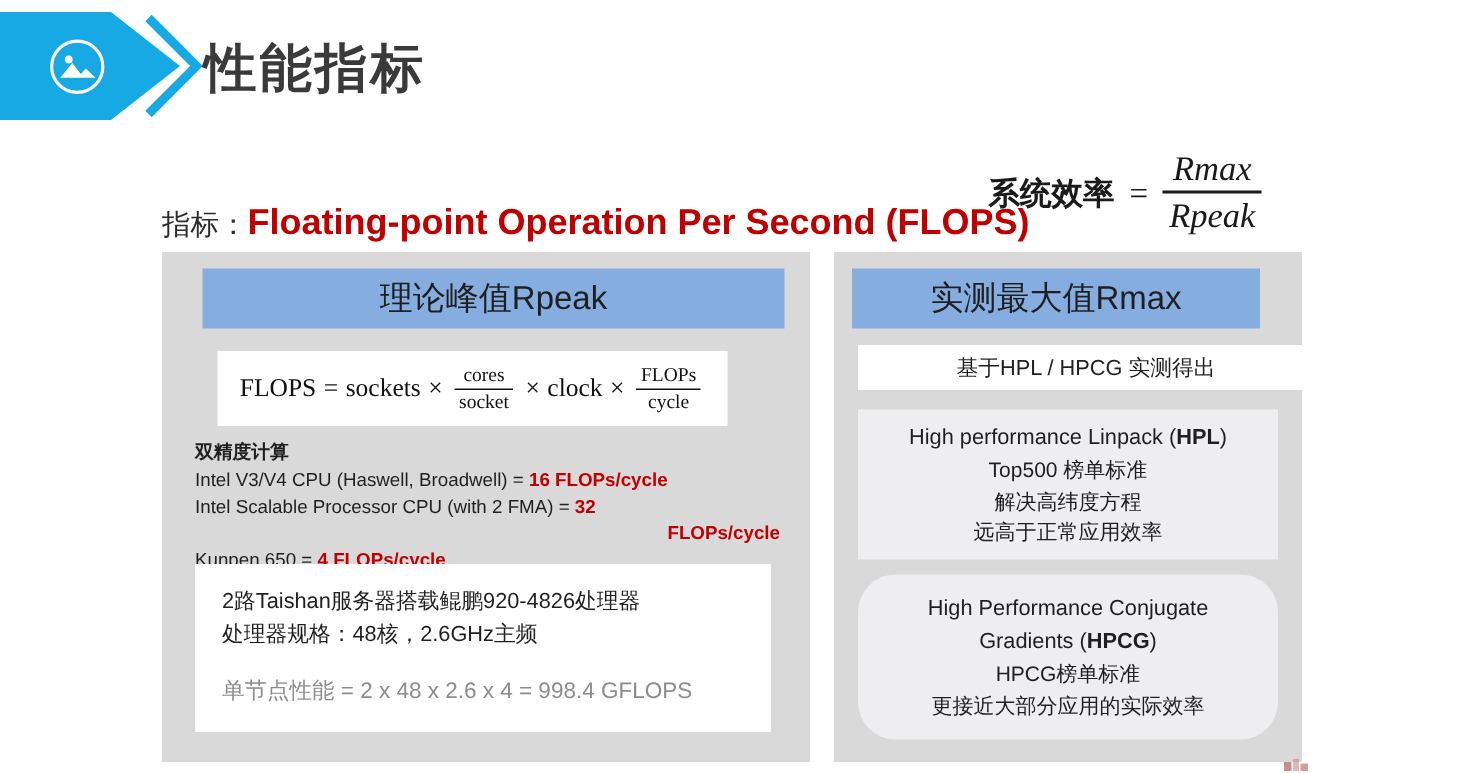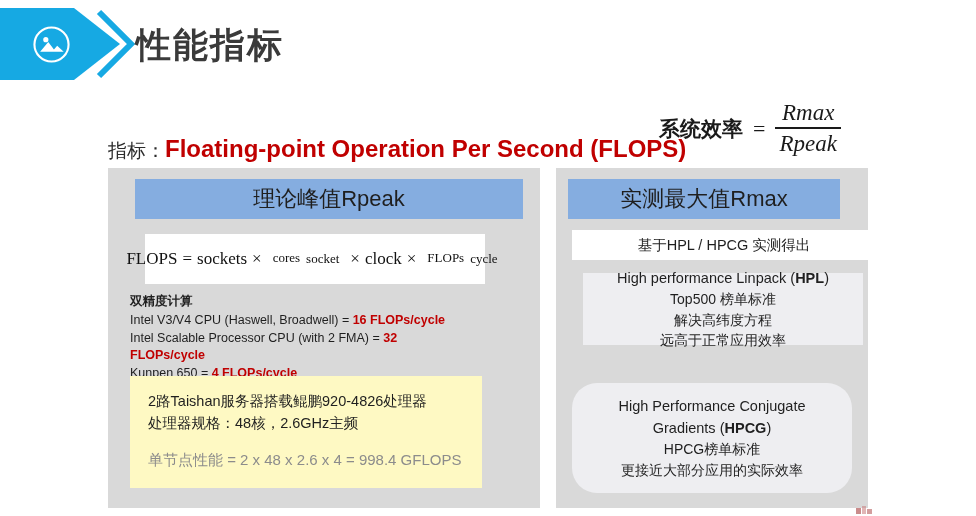--- a/index.html
+++ b/index.html
@@ -147,22 +147,22 @@
   }
   .formula-row {
     display: flex;
     align-items: center;
     font-size: 17px;
     white-space: nowrap;
   }
   .formula-row .op { margin: 0 5px; }
   .frac {
     display: inline-flex;
-    flex-direction: row;
-    align-items: flex-start;
+    flex-direction: column;
+    align-items: center;
     font-size: 13px;
     line-height: 1.12;
     margin: 0 3px;
   }
   .frac .bar {
     width: 100%;
     height: 1px;
     background: #111111;
   }
   .frac .num { padding: 0 3px 1px 3px; }
@@ -176,27 +176,28 @@
     line-height: 1.42;
     color: #1f1f1f;
   }
   #precision-title {
     font-weight: bold;
     margin-bottom: 1px;
   }
   #precision-block .hl {
     color: #c00000;
     font-weight: bold;
+    text-align: right;
   }
 
   #node-spec-box {
     position: absolute;
     left: 22px; top: 208px;
-    width: 352px; height: 112px;
-    background: #fef9c3;
+    width: 384px; height: 112px;
+    background: #ffffff;
     padding: 14px 18px;
     box-sizing: border-box;
   }
   .node-spec-line {
     font-size: 14.5px;
     line-height: 1.55;
     color: #1f1f1f;
   }
   #node-perf-line {
     margin-top: 16px;
@@ -221,21 +222,21 @@
     left: 16px;
     width: 280px;
     background: #eeeef1;
     display: flex;
     flex-direction: column;
     align-items: center;
     justify-content: center;
     text-align: center;
     color: #1f1f1f;
   }
-  #hpl-box { top: 105px; height: 72px; margin-left: 11px; }
+  #hpl-box { top: 105px; height: 100px; }
   #hpcg-box { top: 215px; height: 110px; border-radius: 25px; }
   .bench-line-en {
     font-size: 14.5px;
     line-height: 1.5;
   }
   .bench-line-cn {
     font-size: 14px;
     line-height: 1.45;
   }
   .bench-line-en b, .bench-line-cn b { font-weight: bold; }

